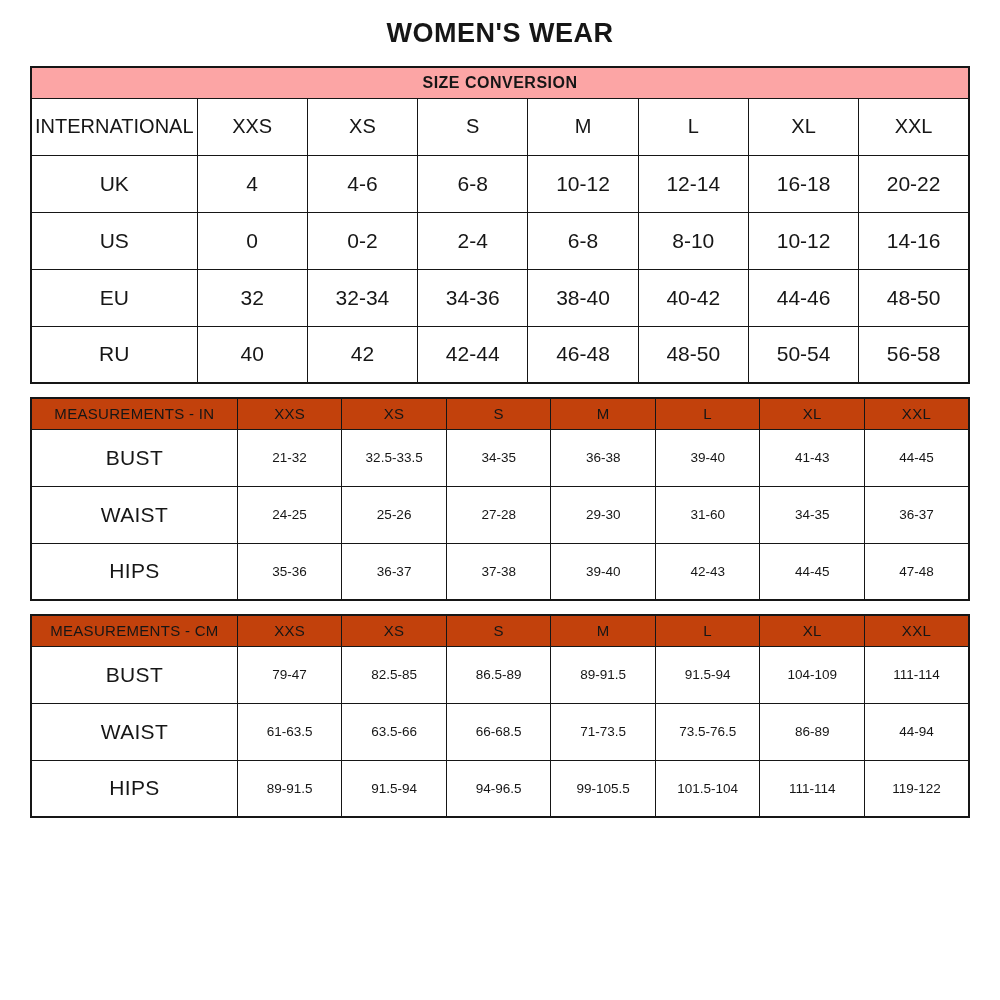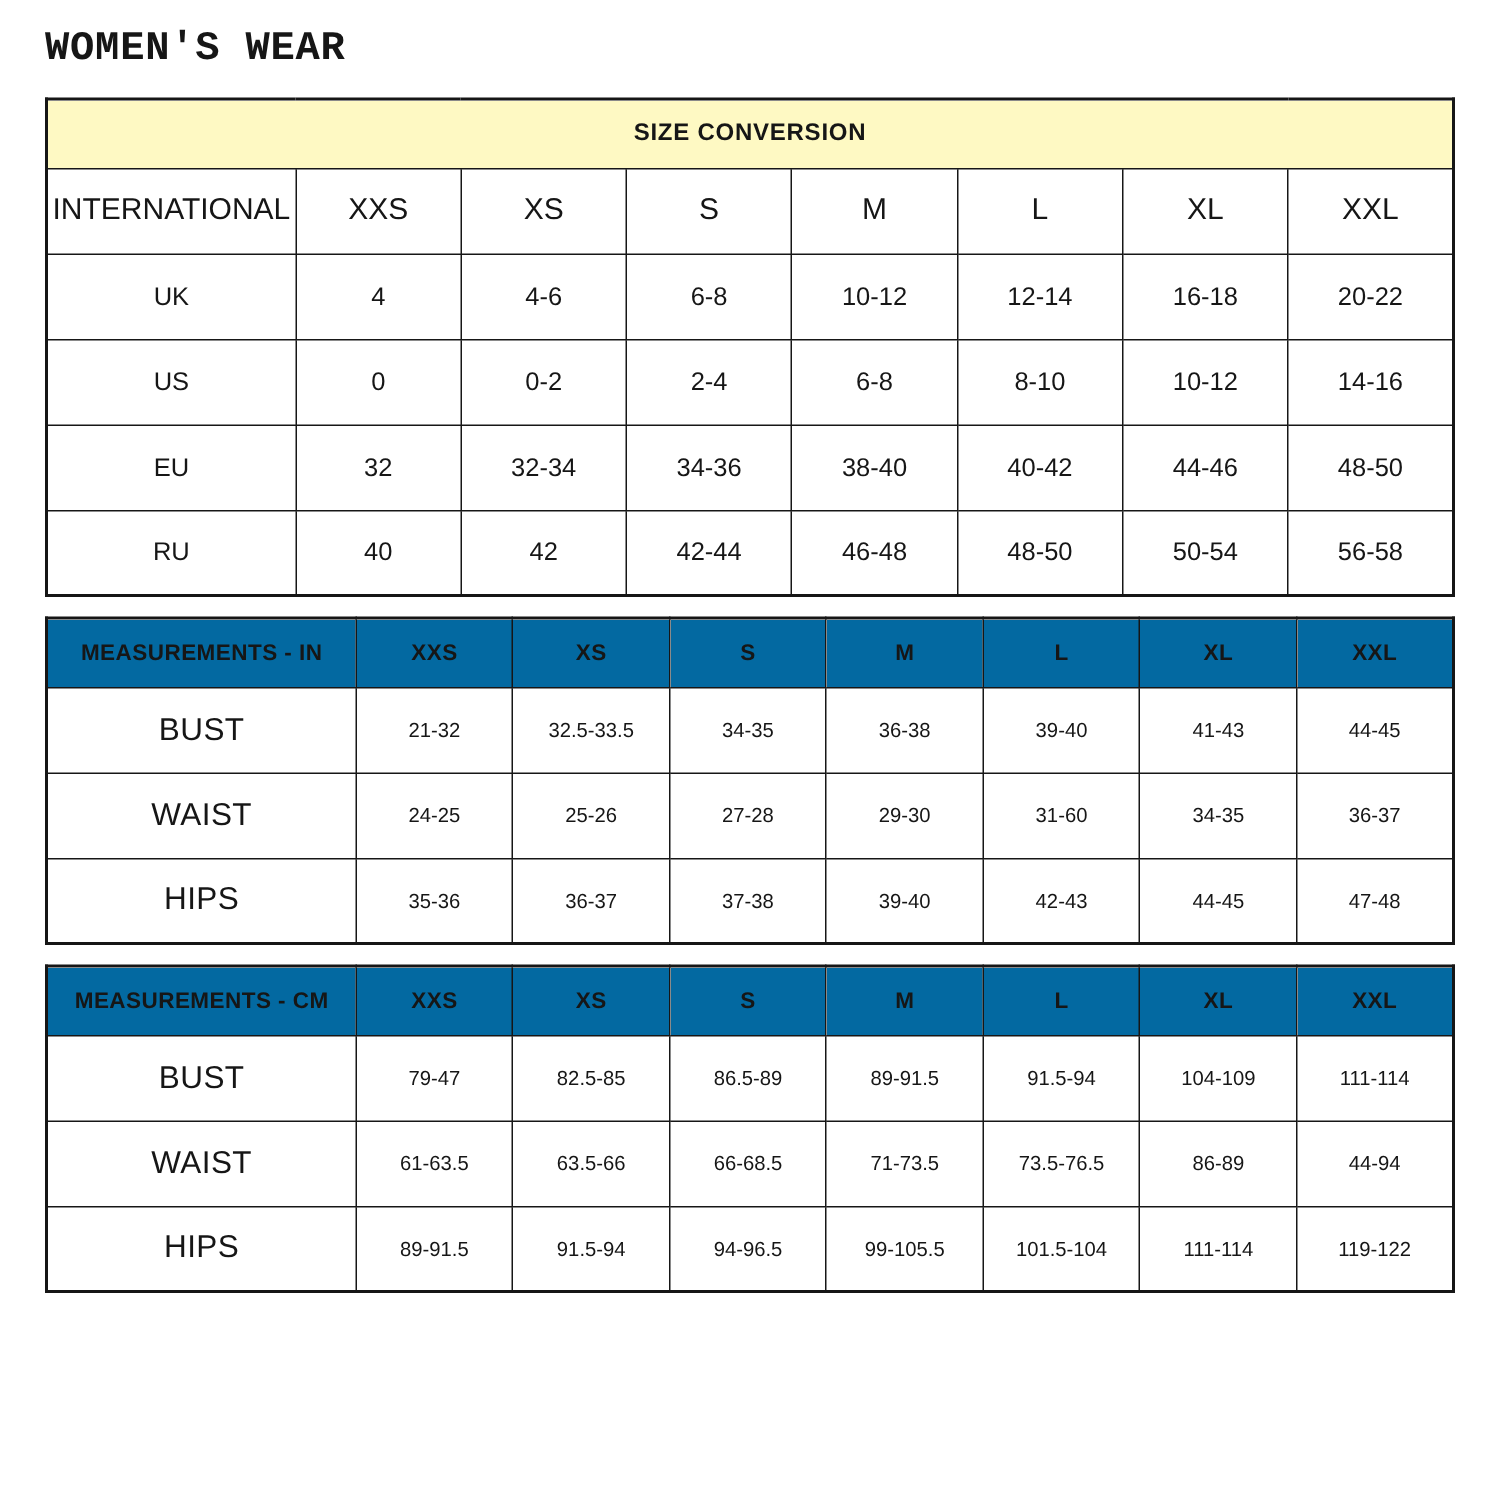--- a/index.html
+++ b/index.html
@@ -5,58 +5,58 @@
   * { box-sizing: border-box; margin: 0; padding: 0; }
   html, body { background: #ffffff; }
   body {
     width: 1000px; height: 1000px;
     font-family: "Liberation Sans", sans-serif;
     color: #161616;
     overflow: hidden;
   }
   .page { padding: 10px 30px 0 30px; }
   .title {
+    text-align: center;
     font-size: 27px;
     font-weight: 800;
     letter-spacing: 0.5px;
     margin: 8px 0 17px 0;
-    font-family: Liberation Mono, monospace;
   }
   table {
     width: 100%;
     border-collapse: collapse;
     table-layout: fixed;
     border: 2px solid #161616;
     margin-bottom: 13px;
   }
   td {
     border: 1.6px solid #161616;
     text-align: center;
     vertical-align: middle;
     padding: 0 3px;
     overflow: hidden;
     white-space: nowrap;
   }
   
-  .t1 td { height: 57px; font-size: 17px; }
+  .t1 td { height: 57px; font-size: 21px; }
   .t1 .banner {
-    height: 46px;
-    background: #fef9c3;
+    height: 31px;
+    background: #fca5a5;
     font-weight: 700;
     font-size: 16px;
     letter-spacing: 0.5px;
   }
   .t1 .colhead { font-size: 20px; }
   .c-int { width: 17.7%; }
   
   .t2 td, .t3 td { height: 57px; font-size: 13.5px; }
   .t2 .hd, .t3 .hd {
-    height: 46px;
-    background: #0369a1;
-    font-weight: 700;
+    height: 31px;
+    background: #c2410c;
+    font-weight: 400;
     font-size: 15px;
     letter-spacing: 0.3px;
   }
   .t2 .rowlabel, .t3 .rowlabel { font-size: 21px; letter-spacing: 0.3px; }
   .c-meas { width: 22%; }
 </style>
 </head>
 <body>
 
 <div class="page">

